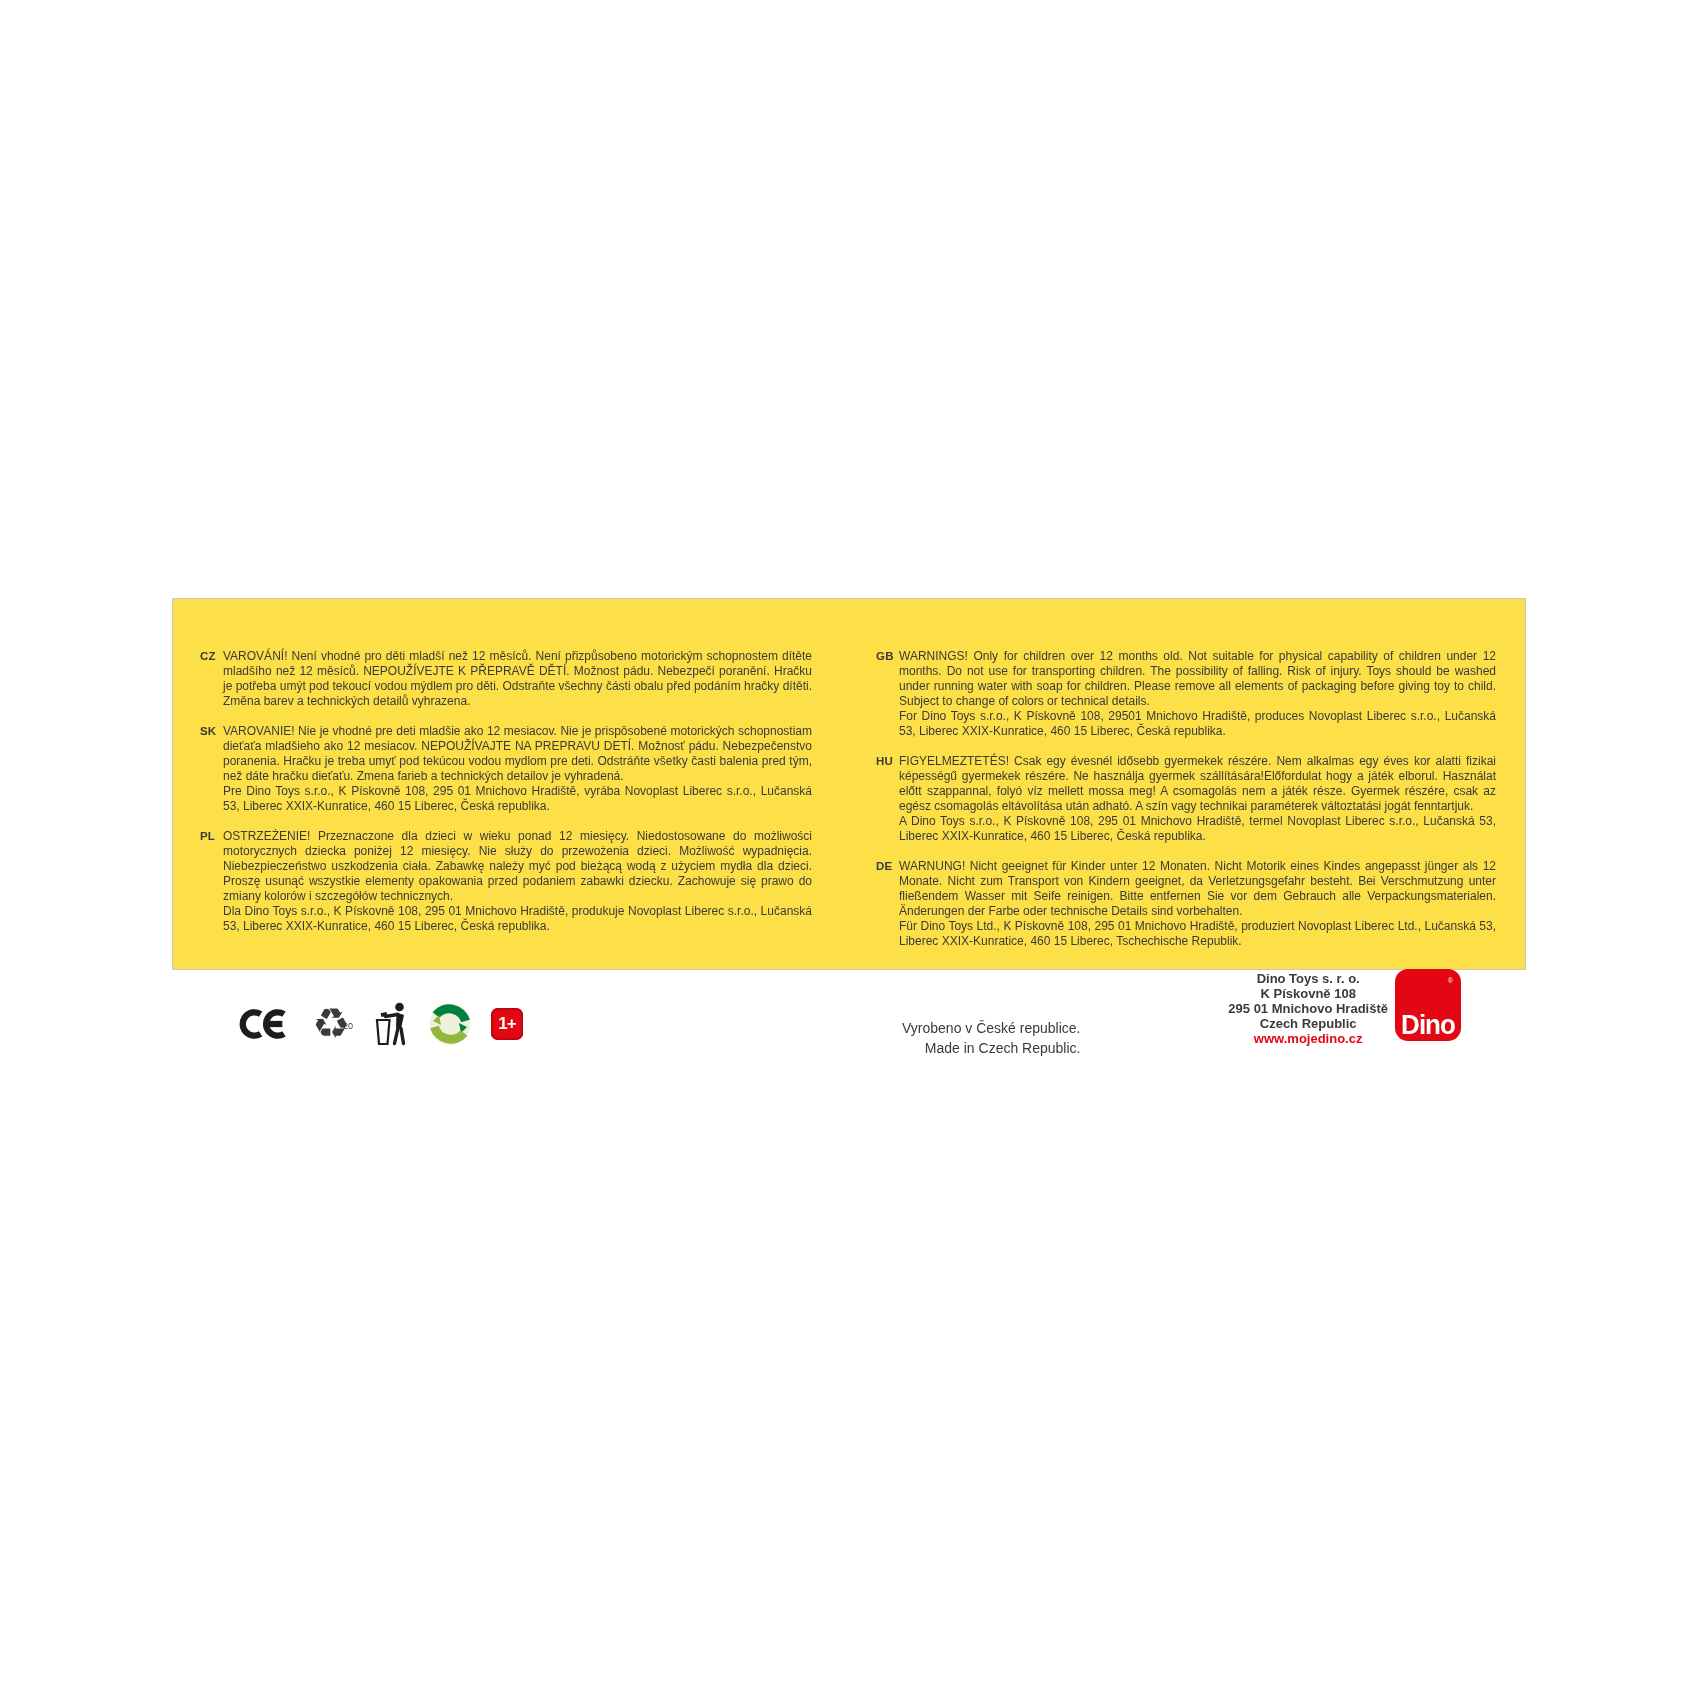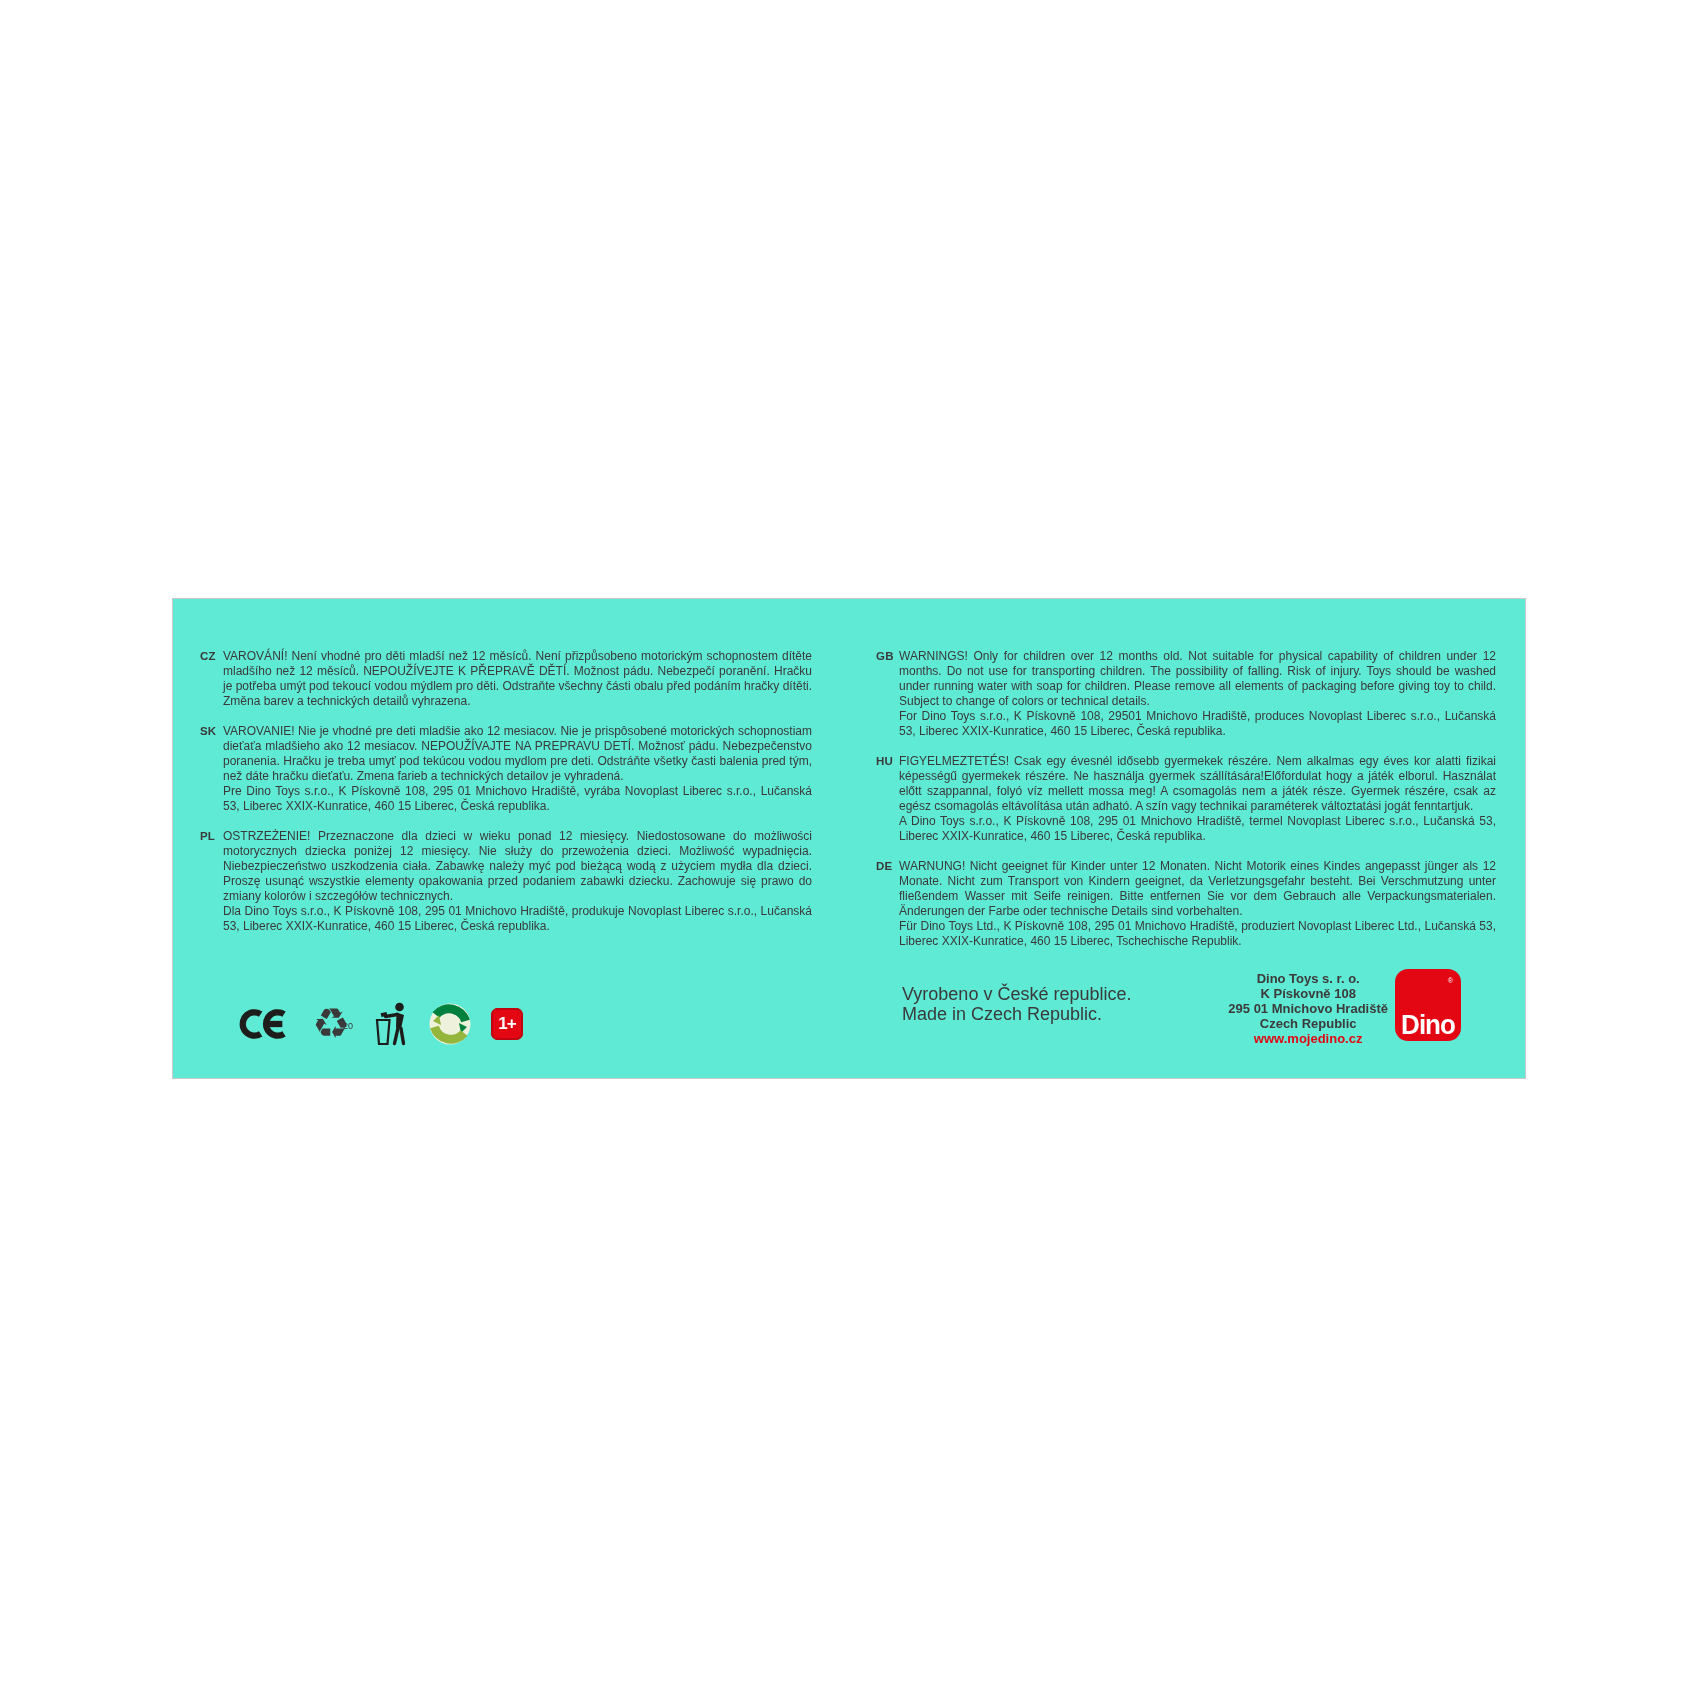--- a/index.html
+++ b/index.html
@@ -13,22 +13,22 @@
     height: 1700px;
     background: #ffffff;
     font-family: "Liberation Sans", sans-serif;
     overflow: hidden;
   }
   .card {
     position: absolute;
     left: 172px;
     top: 598px;
     width: 1354px;
-    height: 481px;
-    background: #5eead4;
+    height: 372px;
+    background: #fde047;
     border: 1px solid #c9c9c9;
     box-sizing: border-box;
   }
   .col {
     position: absolute;
     top: 50px;
   }
   .col-left  { left: 27px;  width: 612px; }
   .col-right { left: 703px; width: 620px; }
 
@@ -95,24 +95,25 @@
     font-weight: 700;
     font-size: 17px;
     display: flex;
     align-items: center;
     justify-content: center;
     letter-spacing: -1px;
   }
   .made-in {
     position: absolute;
     left: 729px;
-    top: 385px;
-    font-size: 18px;
+    top: 419px;
+    font-size: 14px;
     line-height: 20px;
     color: #3a3a3a;
+    text-align: right;
   }
   .company {
     position: absolute;
     right: 137px;
     top: 372px;
     text-align: center;
     font-size: 13px;
     line-height: 15px;
     font-weight: 700;
     color: #3d3a39;

